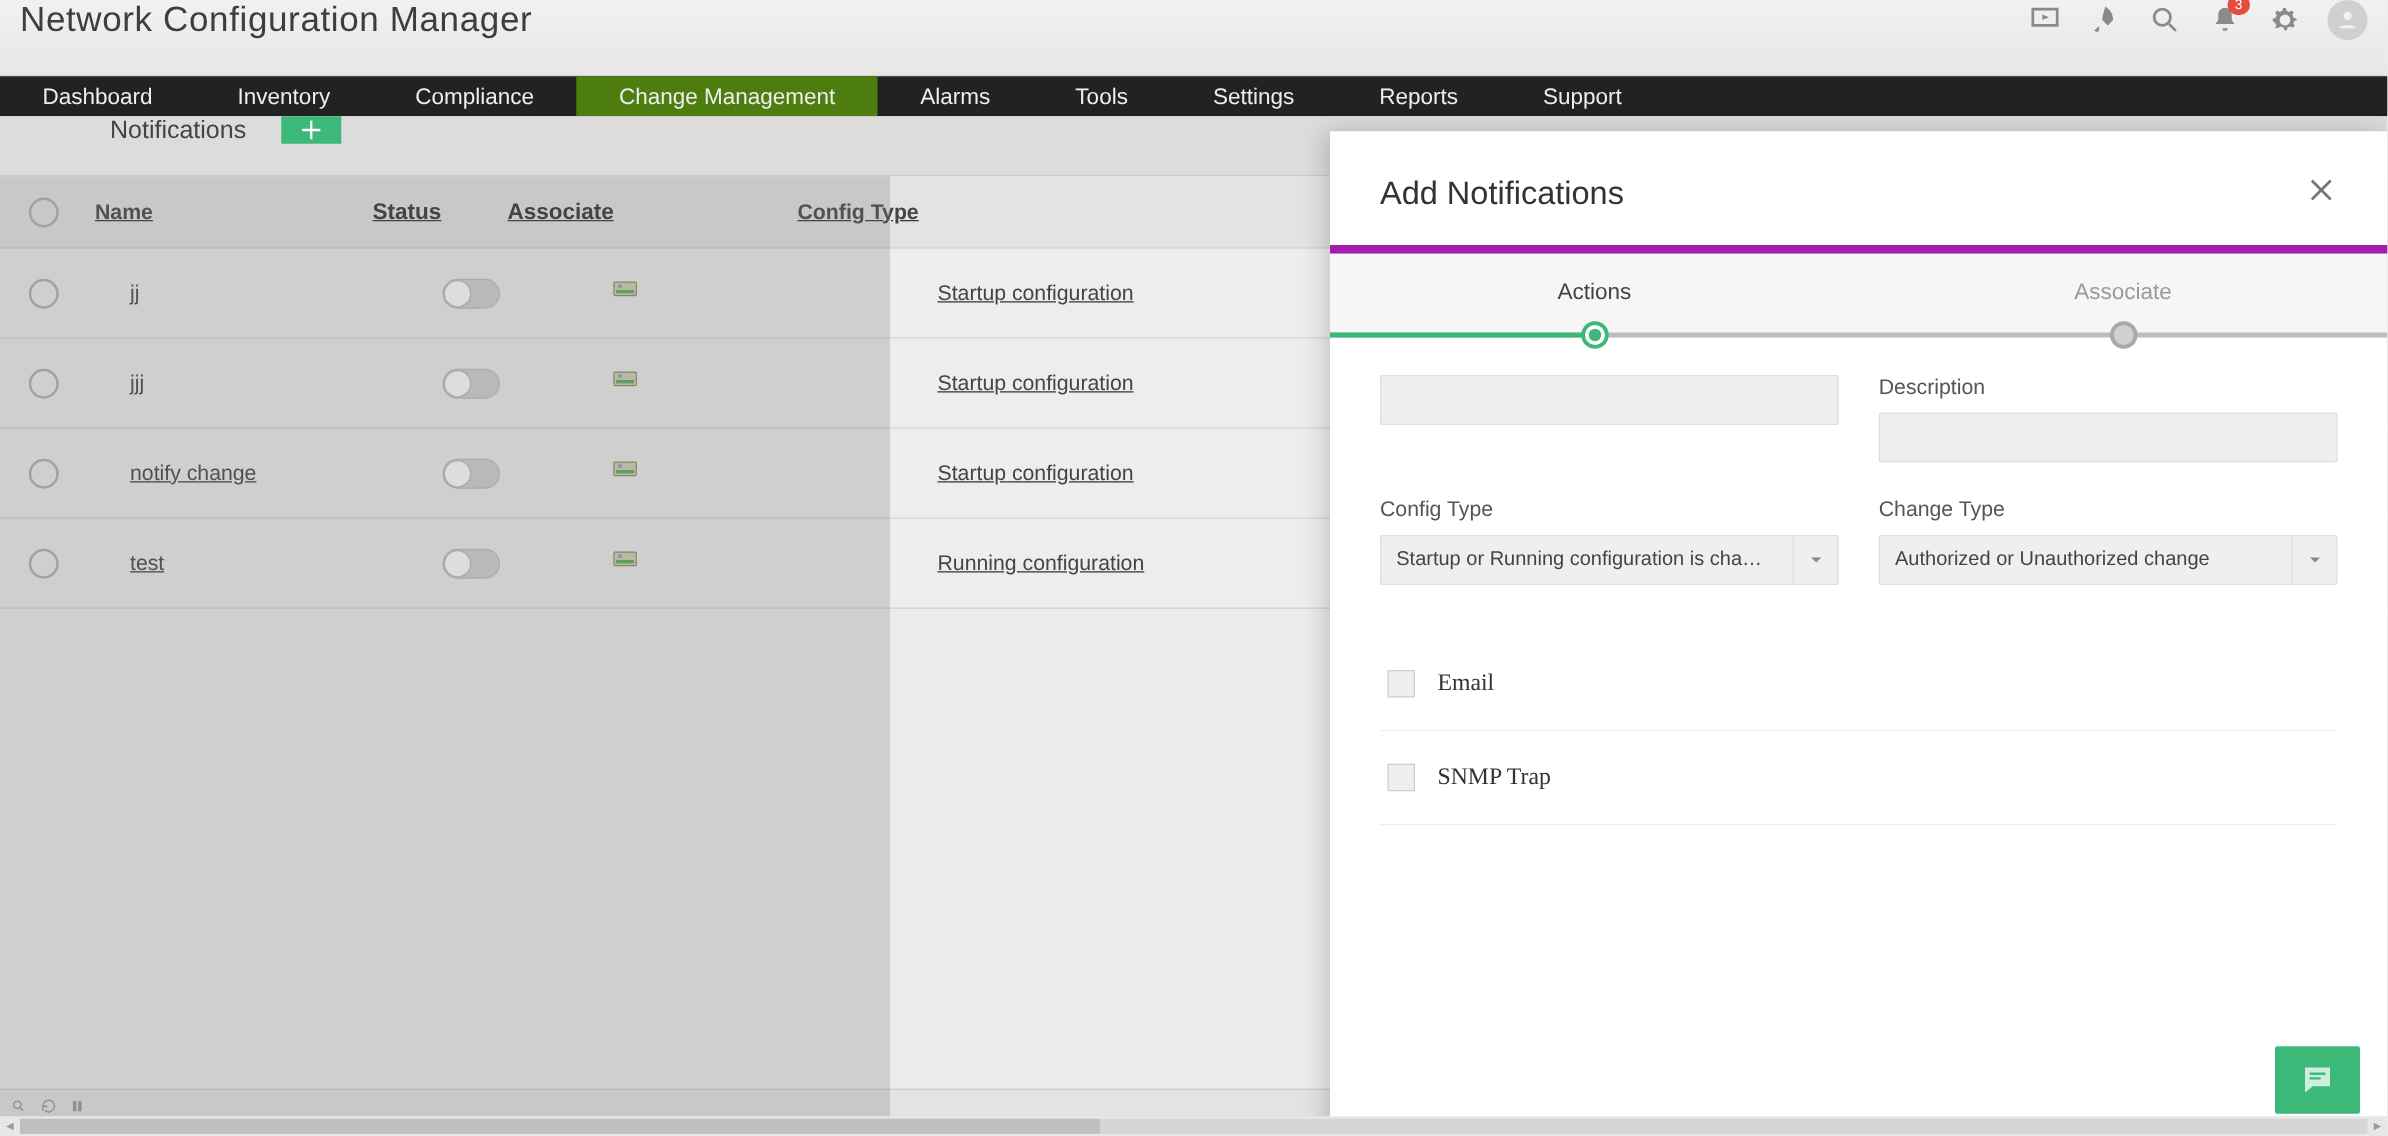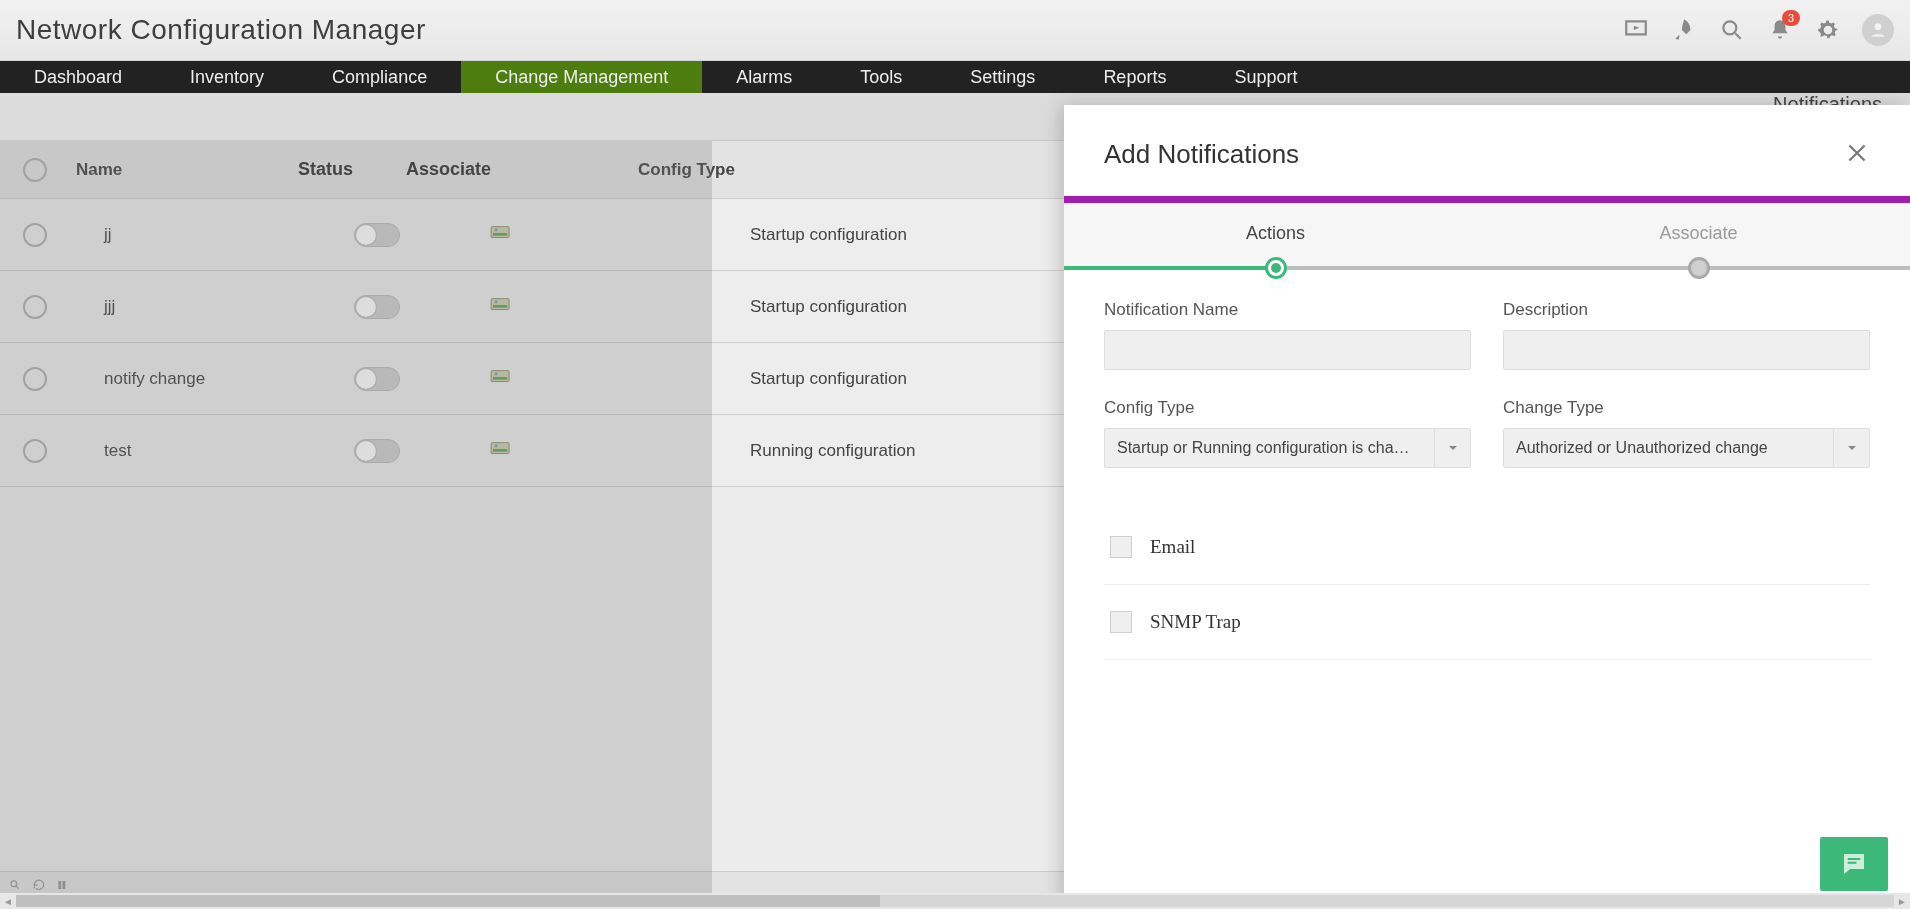--- a/index.html
+++ b/index.html
@@ -1,39 +1,39 @@
 <!DOCTYPE html>
 <html><head>
 <meta charset="utf-8">
 <style>
   * { box-sizing: border-box; margin: 0; padding: 0; }
   html, body { height: 100%; font-family: "Segoe UI", "Helvetica Neue", Arial, sans-serif; background: #ececec; color: #333; }
   body { width: 1910px; height: 909px; overflow: hidden; position: relative; }
 
-  .topbar { height: 61px; background: linear-gradient(#f1f1f1,#e7e7e7); display: flex; align-items: center; justify-content: space-between; padding: 0 16px; border-bottom: 1px solid #d6d6d6; }
+  .topbar { height: 61px; background: linear-gradient(#f1f1f1,#e7e7e7); display: flex; align-items: flex-start; justify-content: space-between; padding: 0 16px; border-bottom: 1px solid #d6d6d6; }
   .app-title { font-size: 28px; color: #3e3e3e; font-weight: 400; letter-spacing: 0.5px; }
   .topbar-icons { display: flex; align-items: center; gap: 20px; }
   .tb-icon { width: 28px; height: 28px; color: #8a8a8a; display: flex; align-items: center; justify-content: center; position: relative; cursor: pointer; }
   .tb-icon svg { width: 26px; height: 26px; fill: #8a8a8a; }
   .badge { position: absolute; top: -6px; right: -6px; background: #e84c3d; color: #fff; border-radius: 10px; font-size: 11px; padding: 1px 6px; line-height: 14px; }
   .avatar { width: 32px; height: 32px; border-radius: 50%; background: #d0d0d0; display:flex; align-items:center; justify-content:center; }
   .avatar svg { width:20px; height:20px; fill:#f2f2f2; }
 
   .navbar { height: 32px; background: #222; display: flex; }
   .nav-item { color: #eee; font-size: 18px; padding: 0 34px; display: flex; align-items: center; cursor: pointer; }
   .nav-item.active { background: #4d7c0f; }
 
-  .subbar { height: 48px; background: #dcdcdc; display: flex; align-items: flex-end; border-bottom: 1px solid #c9c9c9; position: relative; flex-direction: column; }
+  .subbar { height: 48px; background: #dcdcdc; display: flex; align-items: flex-start; border-bottom: 1px solid #c9c9c9; position: relative; }
   .subtab { padding: 0 28px; display:flex; align-items:center; font-size: 20px; color:#444; }
   .addbtn { width: 48px; background: #3cb878; display:flex; align-items:center; justify-content:center; cursor:pointer; }
   .addbtn svg { width: 22px; height: 22px; stroke: #fff; stroke-width:2; }
 
   .content { position: relative; height: calc(100% - 61px - 44px - 48px); }
 
-  .table { width: 100%; }
+  .table { width: 100%; text-decoration: underline; }
   .thead, .trow { display: flex; align-items: center; border-bottom: 1px solid #d0d0d0; }
   .thead { height: 58px; background: #e3e3e3; font-weight:600; font-size:18px; color:#333; }
   .trow { height: 72px; background: #ededed; gap: 28px; }
   .col-chk { width: 70px; display:flex; justify-content:center; }
   .col-name { width: 228px; padding-left: 6px; font-size:17px; color:#444; }
   .col-status { width: 108px; }
   .col-assoc { width: 232px; }
   .col-ctype { flex: 1; font-size:17px; color:#444; }
   .chk-circle { width: 24px; height: 24px; border-radius:50%; border:2px solid #b0b0b0; }
   .toggle { width:46px; height:24px; border-radius:12px; background:#cfcfcf; position:relative; border:1px solid #bdbdbd; }
@@ -274,21 +274,20 @@
       <div class="half done" style="width:25%"></div>
       <div class="half" style="width:75%"></div>
       <div class="step-dot left"></div>
       <div class="step-dot right"></div>
     </div>
   </div>
 
   <div class="panel-body">
     <div class="form-row">
       <div class="form-col">
-        <div class="lbl">Notification Name</div>
         <input class="txt" type="text" style="">
       </div>
       <div class="form-col">
         <div class="lbl">Description</div>
         <input class="txt" type="text" style="">
       </div>
     </div>
 
     <div class="form-row">
       <div class="form-col">

